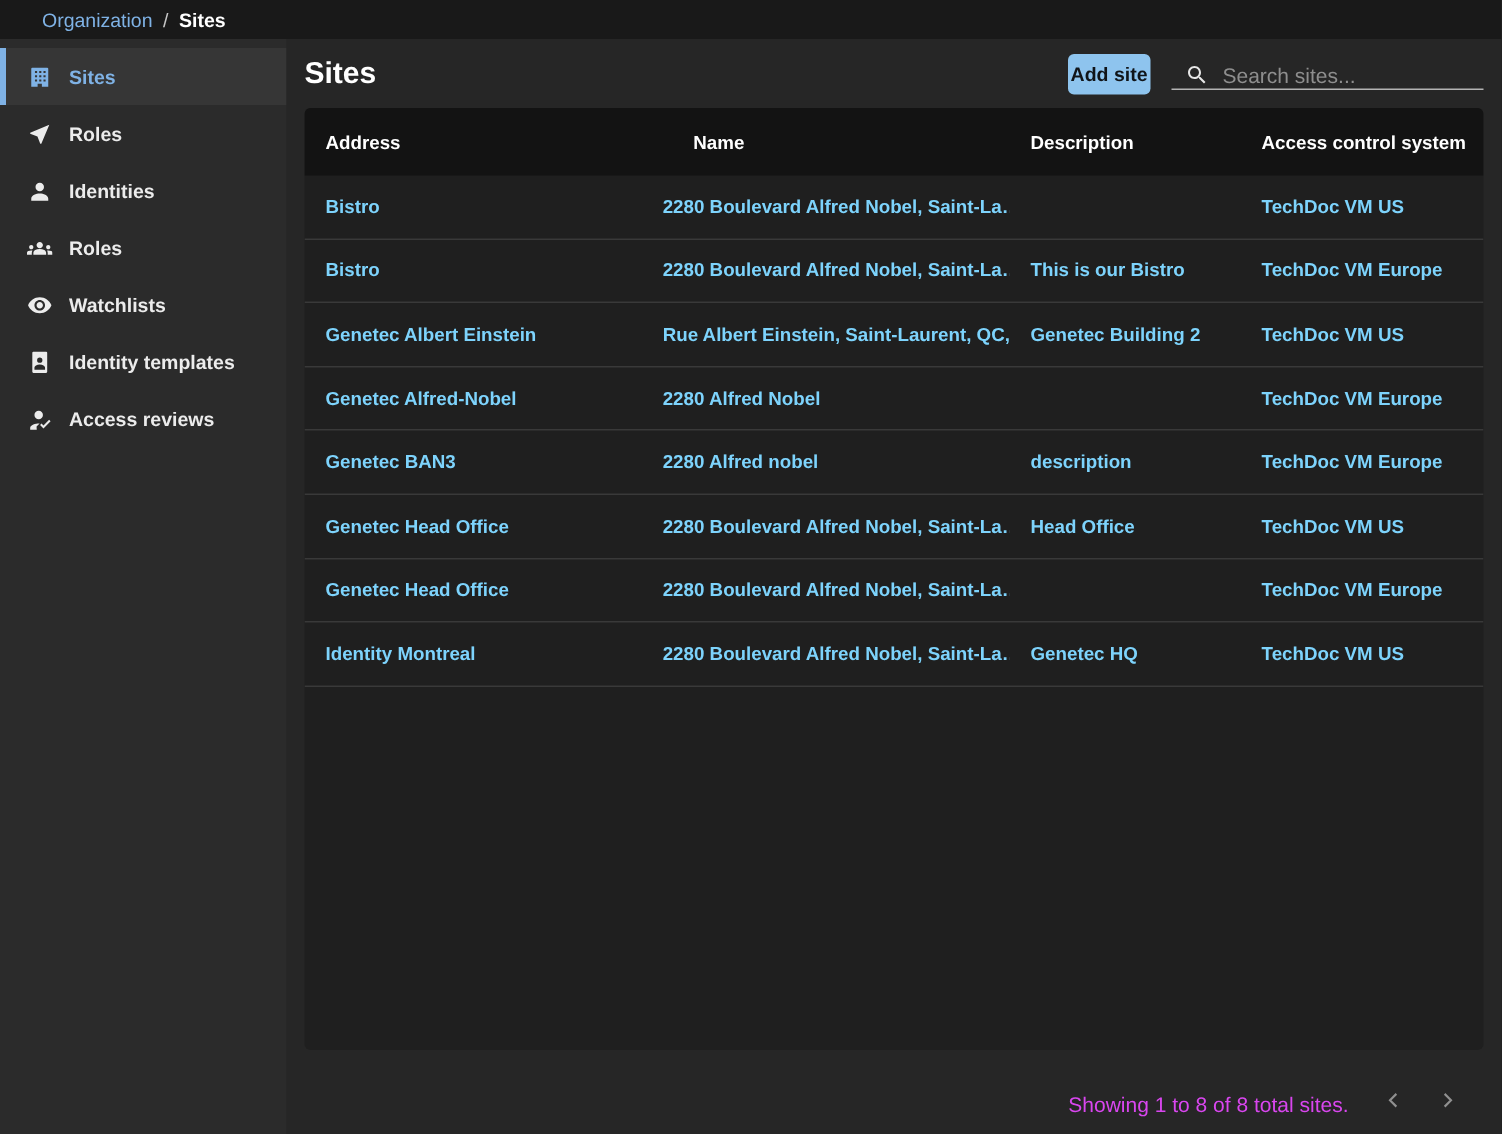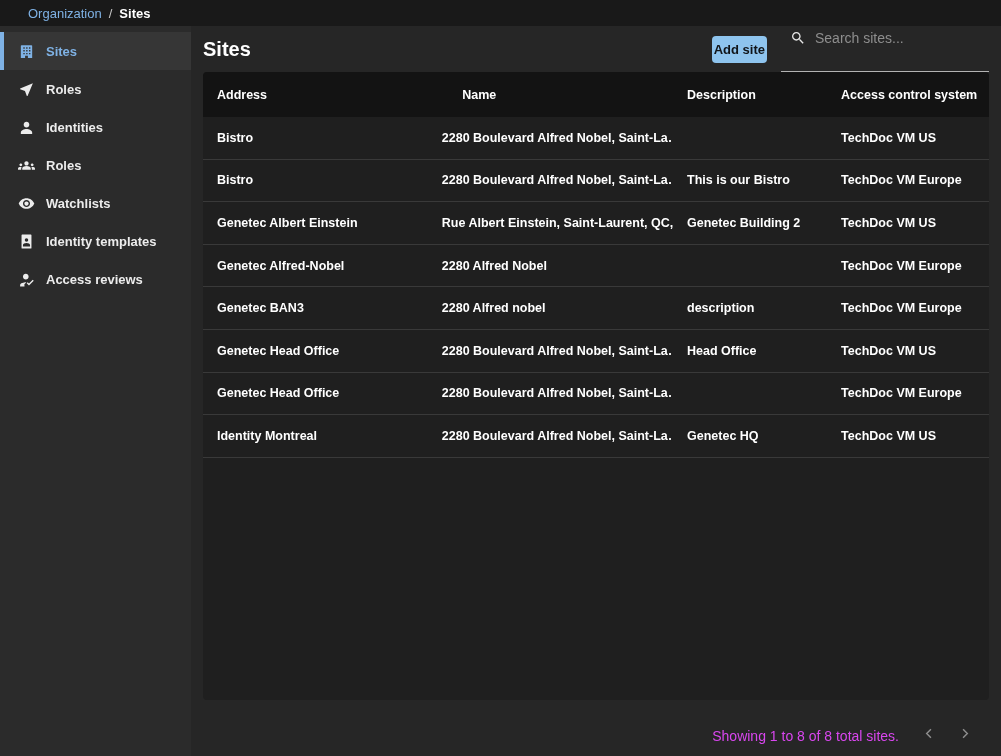--- a/index.html
+++ b/index.html
@@ -71,21 +71,21 @@
     cursor: pointer;
     margin-right: 14px;
   }
 
   .search-box {
     width: 208px;
     display: flex;
     align-items: center;
     gap: 9px;
     border-bottom: 1px solid #b3b3b3;
-    padding: 4px 0 25px 9px;
+    padding: 4px 0 1px 9px;
   }
   .search-box svg { width: 16px; height: 16px; flex: none; }
   .search-box input {
     background: transparent;
     border: none;
     outline: none;
     color: #eeeeee;
     font-size: 14px;
     font-family: "Liberation Sans", sans-serif;
     width: 100%;
@@ -118,21 +118,21 @@
   .col-1 { width: 31.2%; }
   .col-2 { width: 19.6%; }
   .col-3 { width: 20.6%; }
   .trow {
     display: flex;
     height: 42.6px;
     align-items: center;
     border-bottom: 1px solid #393939;
     font-size: 12.5px;
     font-weight: 600;
-    color: #ffffff;
+    color: #7dd3fc;
     cursor: pointer;
   }
 
   
   .pagination {
     height: 44px;
     display: flex;
     align-items: flex-end;
     justify-content: flex-end;
     padding-right: 14px;

